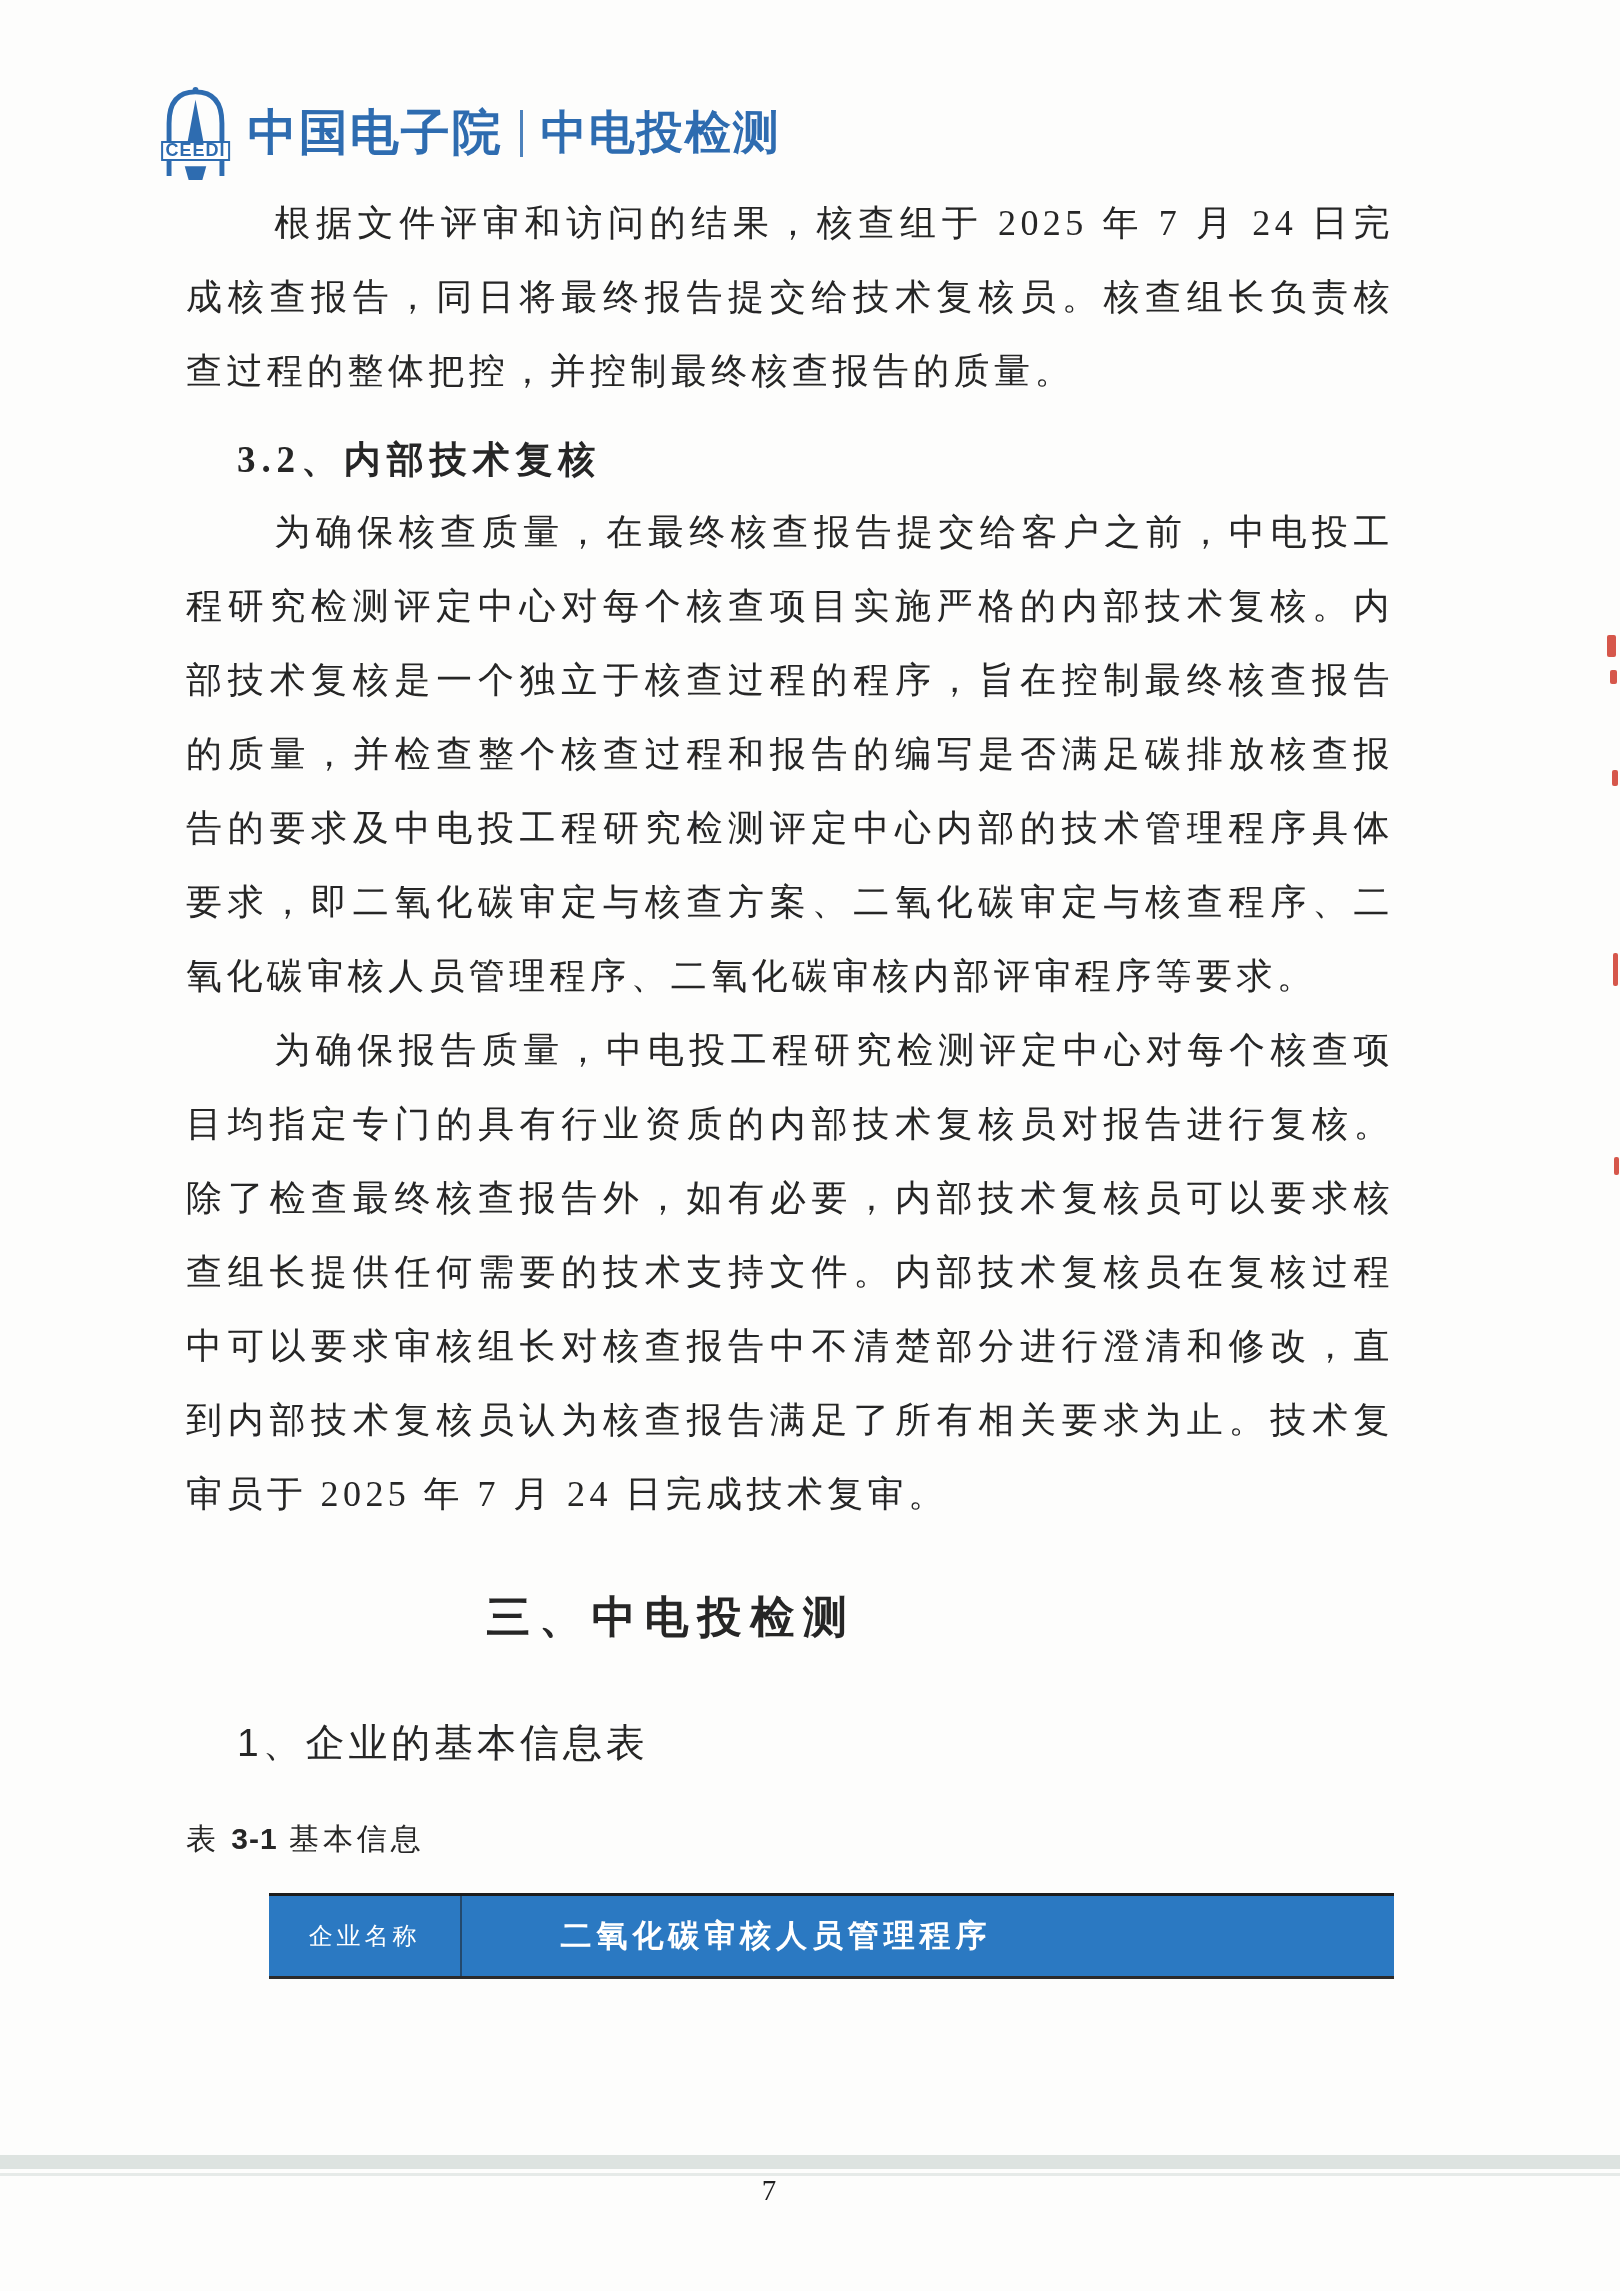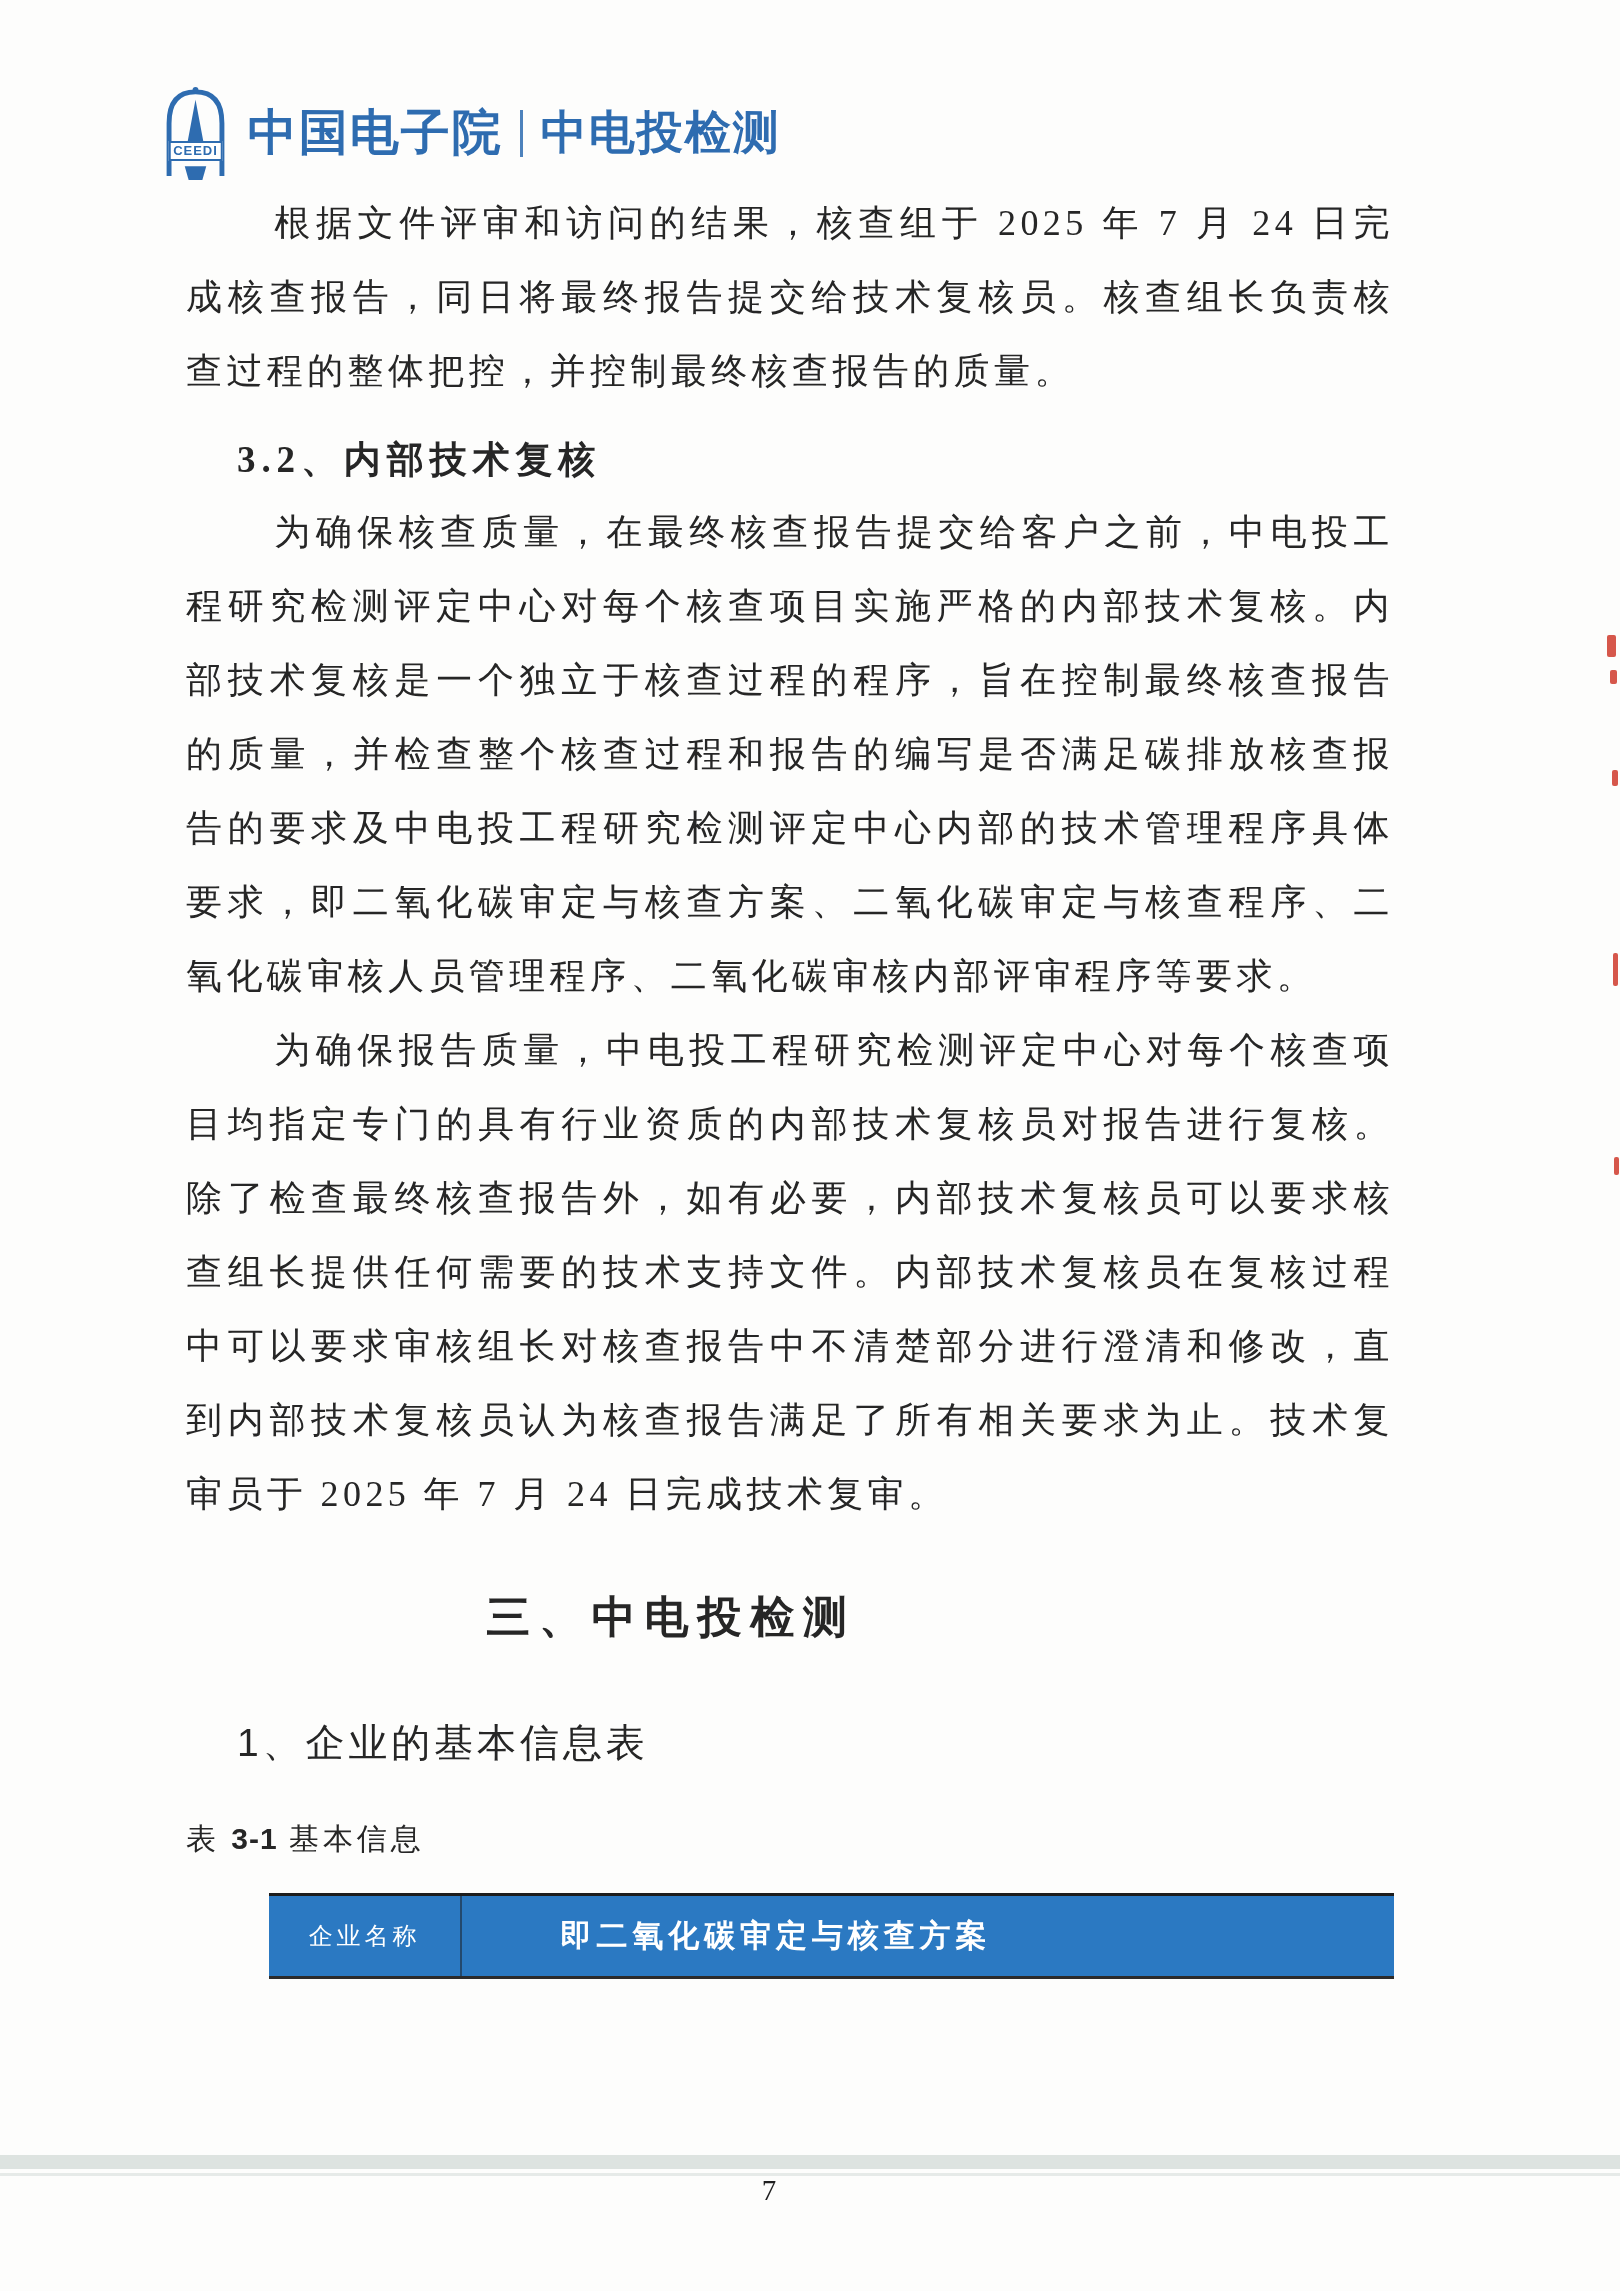--- a/index.html
+++ b/index.html
@@ -17,21 +17,21 @@
     position:absolute; top:78px; left:159px;
     display:flex; align-items:center; height:110px;
   }
   .logo-icon { position:relative; width:73px; height:94px; margin-right:15.7px; flex:0 0 auto; }
   .logo-icon svg { display:block; width:73px; height:94px; }
   .ceedi-box {
     position:absolute; left:50%; top:55px; transform:translateX(-50%);
     background:#ffffff; border:2px solid var(--brand-blue,#2e6cb0);
     color:var(--brand-blue,#2e6cb0);
     font-family:"Liberation Sans","DejaVu Sans",sans-serif;
-    font-size:13px; font-weight:bold; line-height:15.7px;
+    font-size:18px; font-weight:bold; line-height:15.7px;
     padding:0 2.9px; letter-spacing:1px; white-space:nowrap;
   }
   .brand {
     color:var(--brand-blue,#2e6cb0);
     font-family:"Liberation Sans","DejaVu Sans",sans-serif;
     font-weight:bold; white-space:nowrap;
   }
   .brand-primary   { font-size:49px; letter-spacing:2px; }
   .brand-secondary { font-size:46px; letter-spacing:2px; }
   .brand-divider {
@@ -140,21 +140,21 @@
 
     <h3 class="h-item">1、企业的基本信息表</h3>
 
     <div class="table-caption">
       <span>表 </span><span class="cap-num">3-1</span><span> 基本信息</span>
     </div>
 
     <div class="info-table">
       <div class="t-row">
         <div class="t-cell t-label">企业名称</div>
-        <div class="t-cell t-value">即二氧化碳审定与核查方案</div>
+        <div class="t-cell t-value">二氧化碳审核人员管理程序</div>
       </div>
     </div>
   </main>
 
   <span class="red-mark rm1"></span>
   <span class="red-mark rm2"></span>
   <span class="red-mark rm3"></span>
   <span class="red-mark rm4"></span>
   <span class="red-mark rm5"></span>
 

